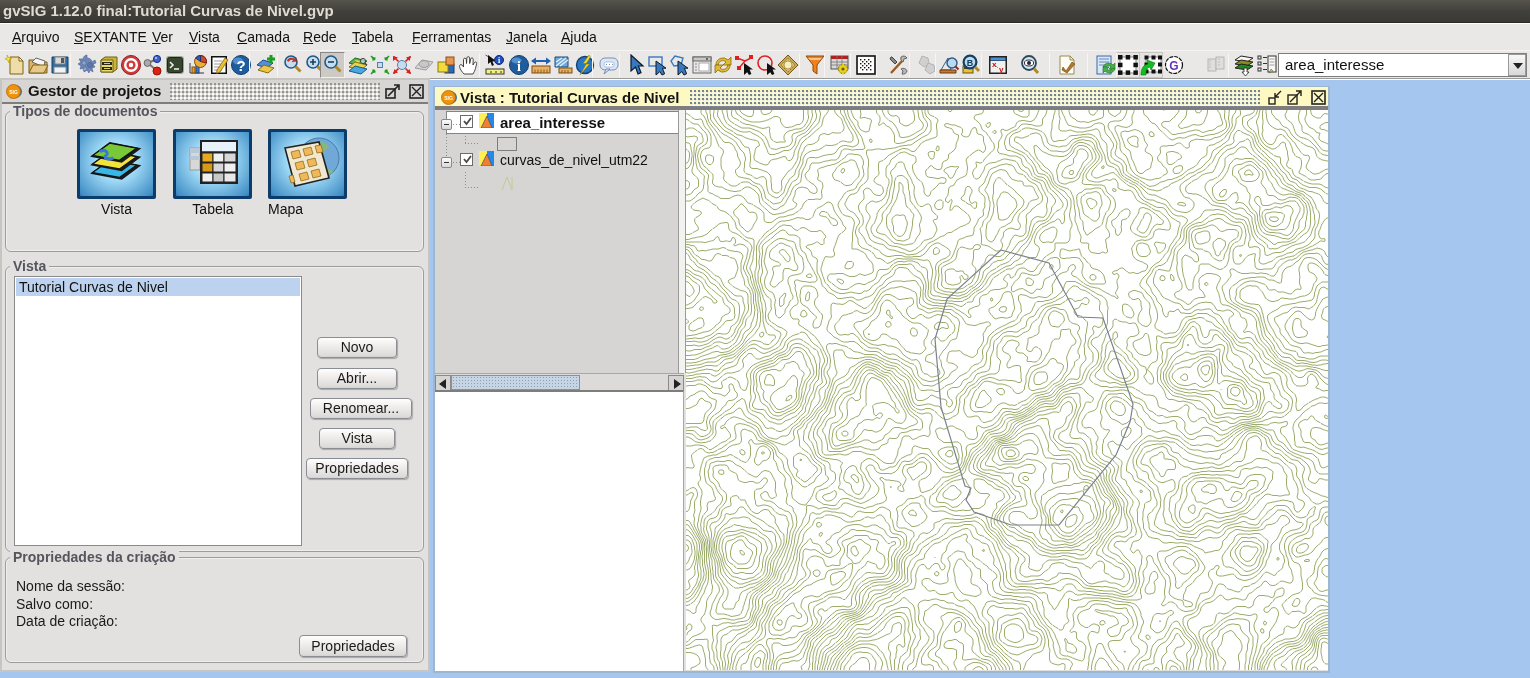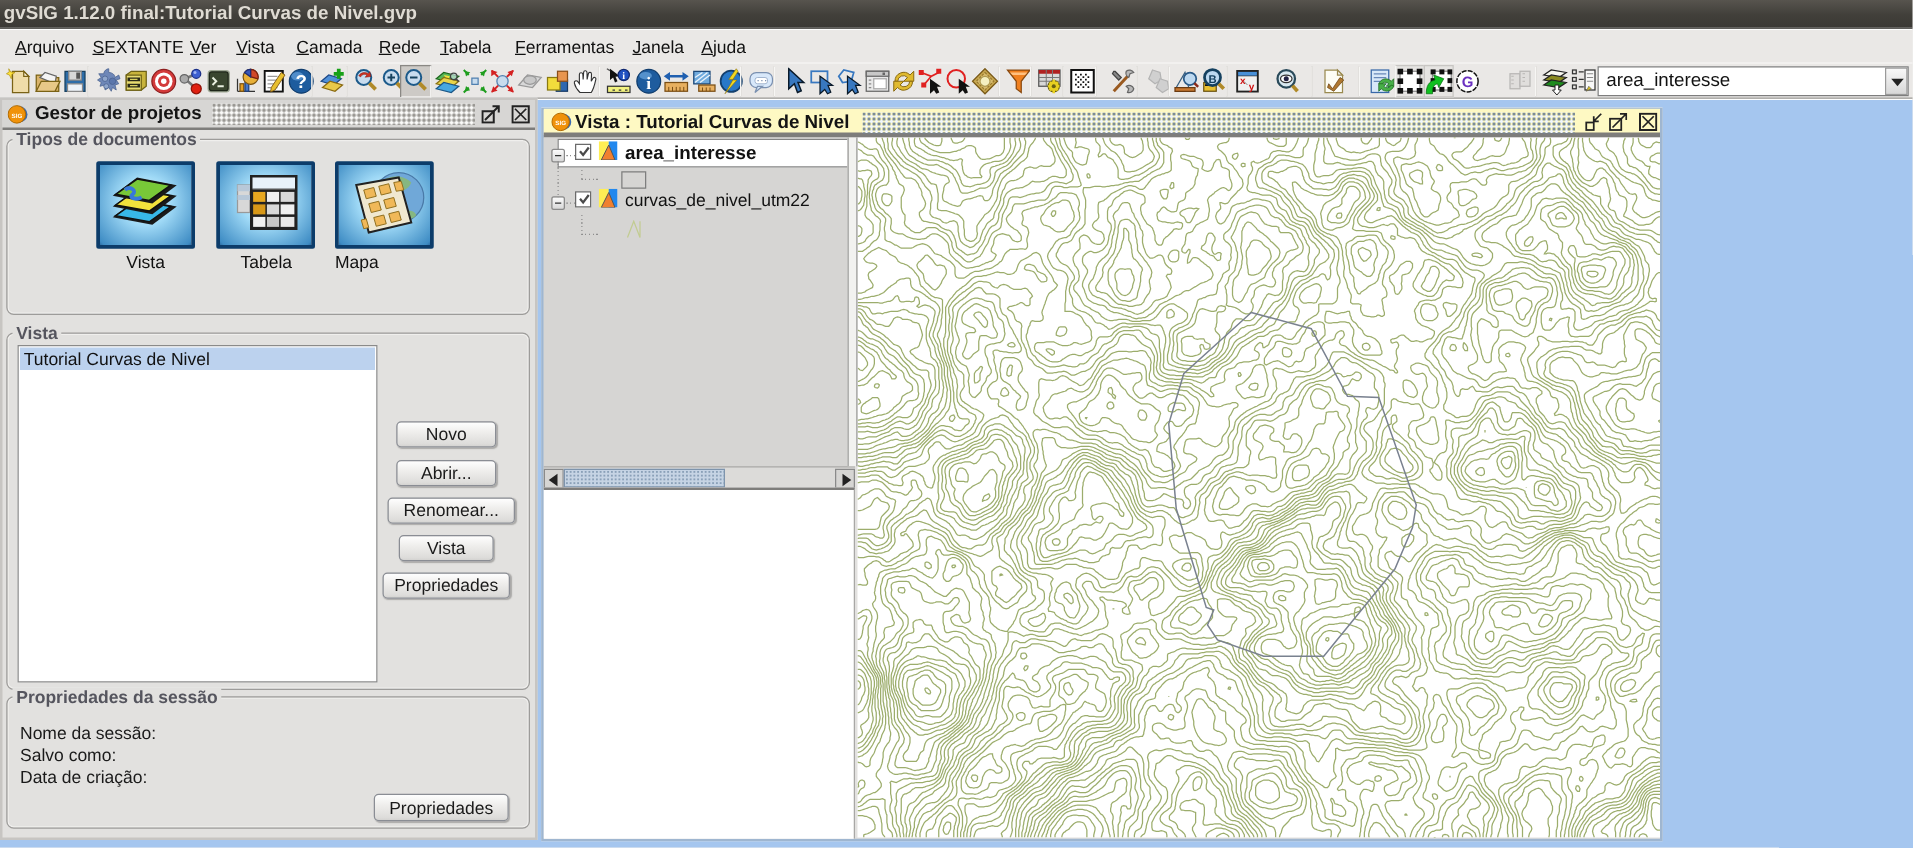--- a/index.html
+++ b/index.html
@@ -509,21 +509,21 @@
  <div style="position:absolute;left:14px;top:198px;width:288px;height:270px;background:#FFF;border:1px solid #8A8A8A">
   <div style="position:absolute;left:1px;top:1px;right:1px;height:18px;background:#BCD2EE;font-size:14px;line-height:18px;padding-left:3px;color:#111">Tutorial Curvas de Nivel</div>
  </div>
  <div class="btn" style="left:317px;top:259px;width:80px;height:21px;line-height:19px">Novo</div>
  <div class="btn" style="left:317px;top:290px;width:80px;height:21px;line-height:19px">Abrir...</div>
  <div class="btn" style="left:310px;top:320px;width:102px;height:21px;line-height:19px">Renomear...</div>
  <div class="btn" style="left:319px;top:350px;width:76px;height:21px;line-height:19px">Vista</div>
  <div class="btn" style="left:306px;top:380px;width:102px;height:21px;line-height:19px">Propriedades</div>
 
  <div class="grp" style="left:5px;top:479px;width:419px;height:106px"></div>
- <div class="gt" style="left:10px;top:472px">Propriedades da sessão</div>
+ <div class="gt" style="left:10px;top:472px">Propriedades da criação</div>
  <div style="position:absolute;left:16px;top:500px;font-size:14px;color:#1A1A1A;line-height:17.5px">Nome da sessão:<br>Salvo como:<br>Data de criação:</div>
  <div class="btn" style="left:299px;top:557px;width:108px;height:22px;line-height:20px">Propriedades</div>
 </div>
 
 <div class="iframe" id="vista" style="box-shadow:inset 0 0 0 2px #9FB6D0">
  <div class="wtitle" style="left:2px;top:1px;right:2px;height:21px;background:#fef9c3">
   <svg style="position:absolute;left:6px;top:2px" width="17" height="17" viewBox="0 0 17 17">
           <circle cx="9.5" cy="8.5" r="6.5" fill="#3A6AB0"></circle>
           <circle cx="7.5" cy="8.5" r="7" fill="#F0920A" stroke="#B06A00" stroke-width=".8"></circle>
           <text x="7.5" y="11" text-anchor="middle" font-size="5" font-weight="bold" fill="#FFF" font-family="Liberation Sans">SIG</text>

